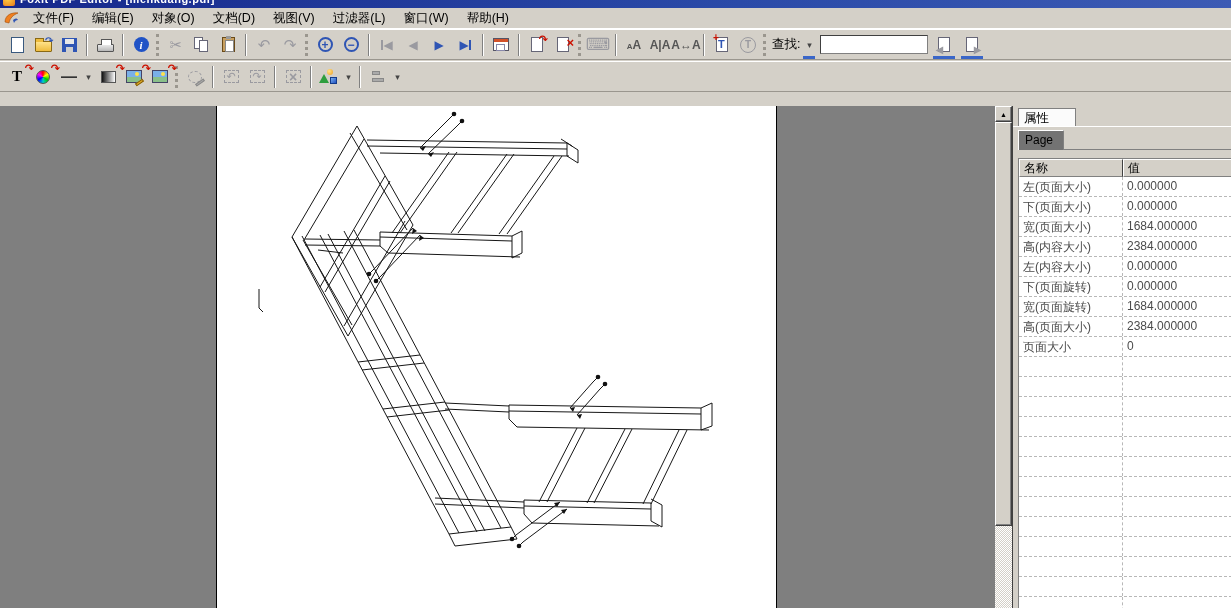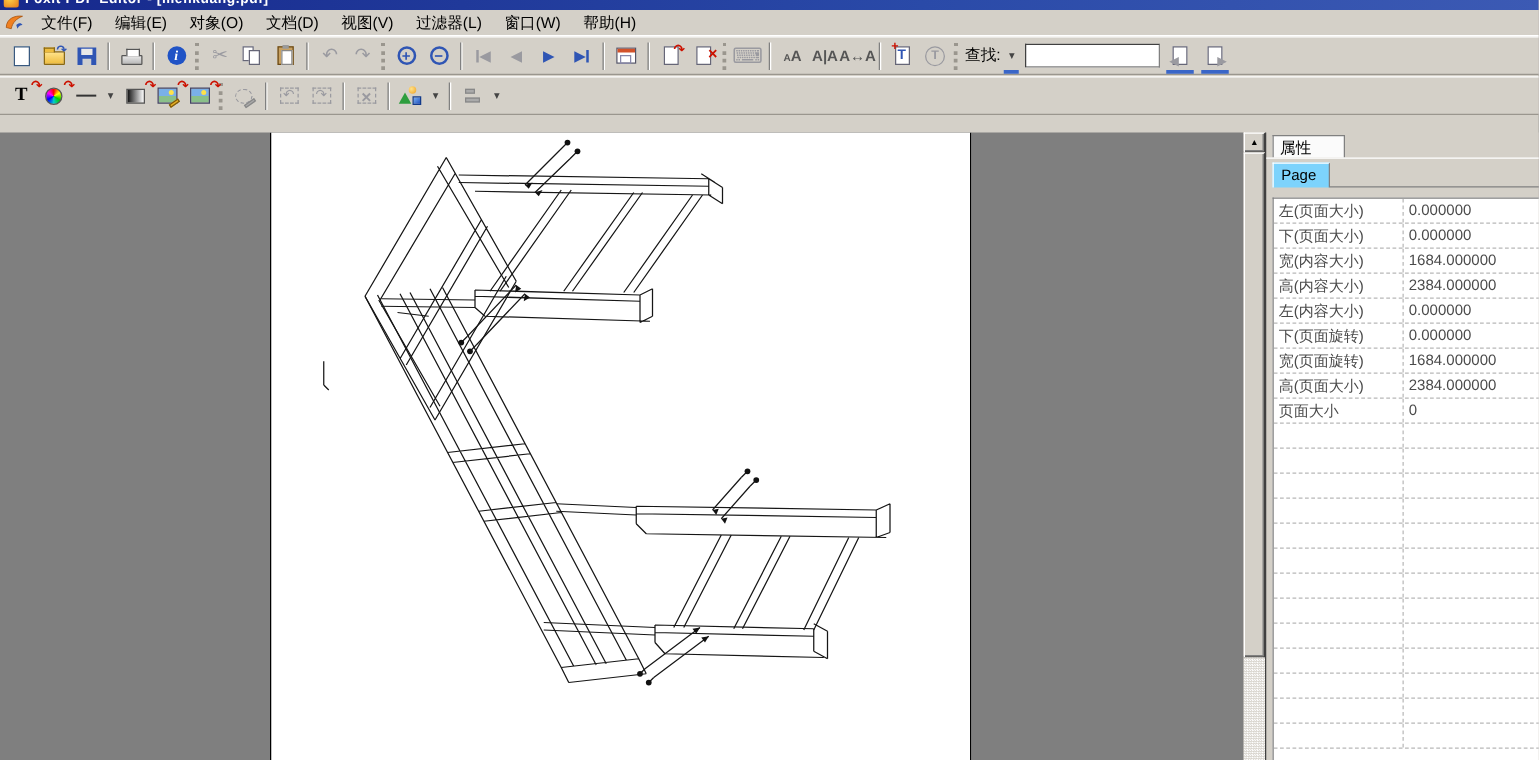--- a/index.html
+++ b/index.html
@@ -114,21 +114,21 @@
   .sb-track { position:absolute; left:0; top:420px; width:17px; height:95px;
     background-image:conic-gradient(#fff 0 25%,#d4d0c8 0 50%,#fff 0 75%,#d4d0c8 0);
     background-size:2px 2px; }
 
   
   #panel { position:absolute; left:1012px; top:0; width:219px; height:515px; background:#d4d0c8;
     border-left:1px solid #404040; }
   .p-title { position:absolute; left:5px; top:2px; width:58px; height:18px; background:#fbfbfb;
     border:1px solid #808080; border-bottom:none; font-size:12.5px; padding:1px 0 0 5px; }
   .p-titleline { position:absolute; left:0; top:20px; width:219px; height:1px; background:#fff; }
-  .p-tab { position:absolute; left:5px; top:24px; width:46px; height:20px; background:#7dd3fc;
+  .p-tab { position:absolute; left:5px; top:24px; width:46px; height:20px; background:#737373;
     border:1px solid #808080; border-left-color:#fff; border-top-color:#fff; border-bottom:none;
     font-size:12px; padding:2px 0 0 6px; }
   .p-tabline { position:absolute; left:51px; top:43px; width:168px; height:1px; background:#808080; }
   #ptable { position:absolute; left:5px; top:52px; width:214px; height:463px; background:#fff;
     border-left:1px solid #808080; border-top:1px solid #808080; overflow:hidden; }
   .p-head { display:flex; height:18px; }
   .p-hcell { background:#d4d0c8; border:1px solid; border-color:#fff #404040 #808080 #fff;
     font-size:12px; padding:0 0 0 4px; line-height:16px; }
   .p-hcell.c1 { width:104px; } .p-hcell.c2 { flex:1; }
   .p-row { display:flex; height:20px; border-bottom:1px dashed #b8b8b8; color:#4a4a4a; font-size:12px; }
@@ -439,30 +439,34 @@
     <div class="sb-thumb"></div>
     <div class="sb-track"></div>
   </div>
 
   <div id="panel">
     <div class="p-title">属性</div>
     <div class="p-titleline"></div>
     <div class="p-tab">Page</div>
     <div class="p-tabline"></div>
     <div id="ptable">
+      <div class="p-head">
+        <div class="p-hcell c1">名称</div>
+        <div class="p-hcell c2">值</div>
+      </div>
       <div class="p-row">
           <div class="p-cell c1">左(页面大小)</div>
           <div class="p-cell c2">0.000000</div>
         </div>
       <div class="p-row">
           <div class="p-cell c1">下(页面大小)</div>
           <div class="p-cell c2">0.000000</div>
         </div>
       <div class="p-row">
-          <div class="p-cell c1">宽(内容大小)</div>
+          <div class="p-cell c1">宽(页面大小)</div>
           <div class="p-cell c2">1684.000000</div>
         </div>
       <div class="p-row">
           <div class="p-cell c1">高(内容大小)</div>
           <div class="p-cell c2">2384.000000</div>
         </div>
       <div class="p-row">
           <div class="p-cell c1">左(内容大小)</div>
           <div class="p-cell c2">0.000000</div>
         </div>

